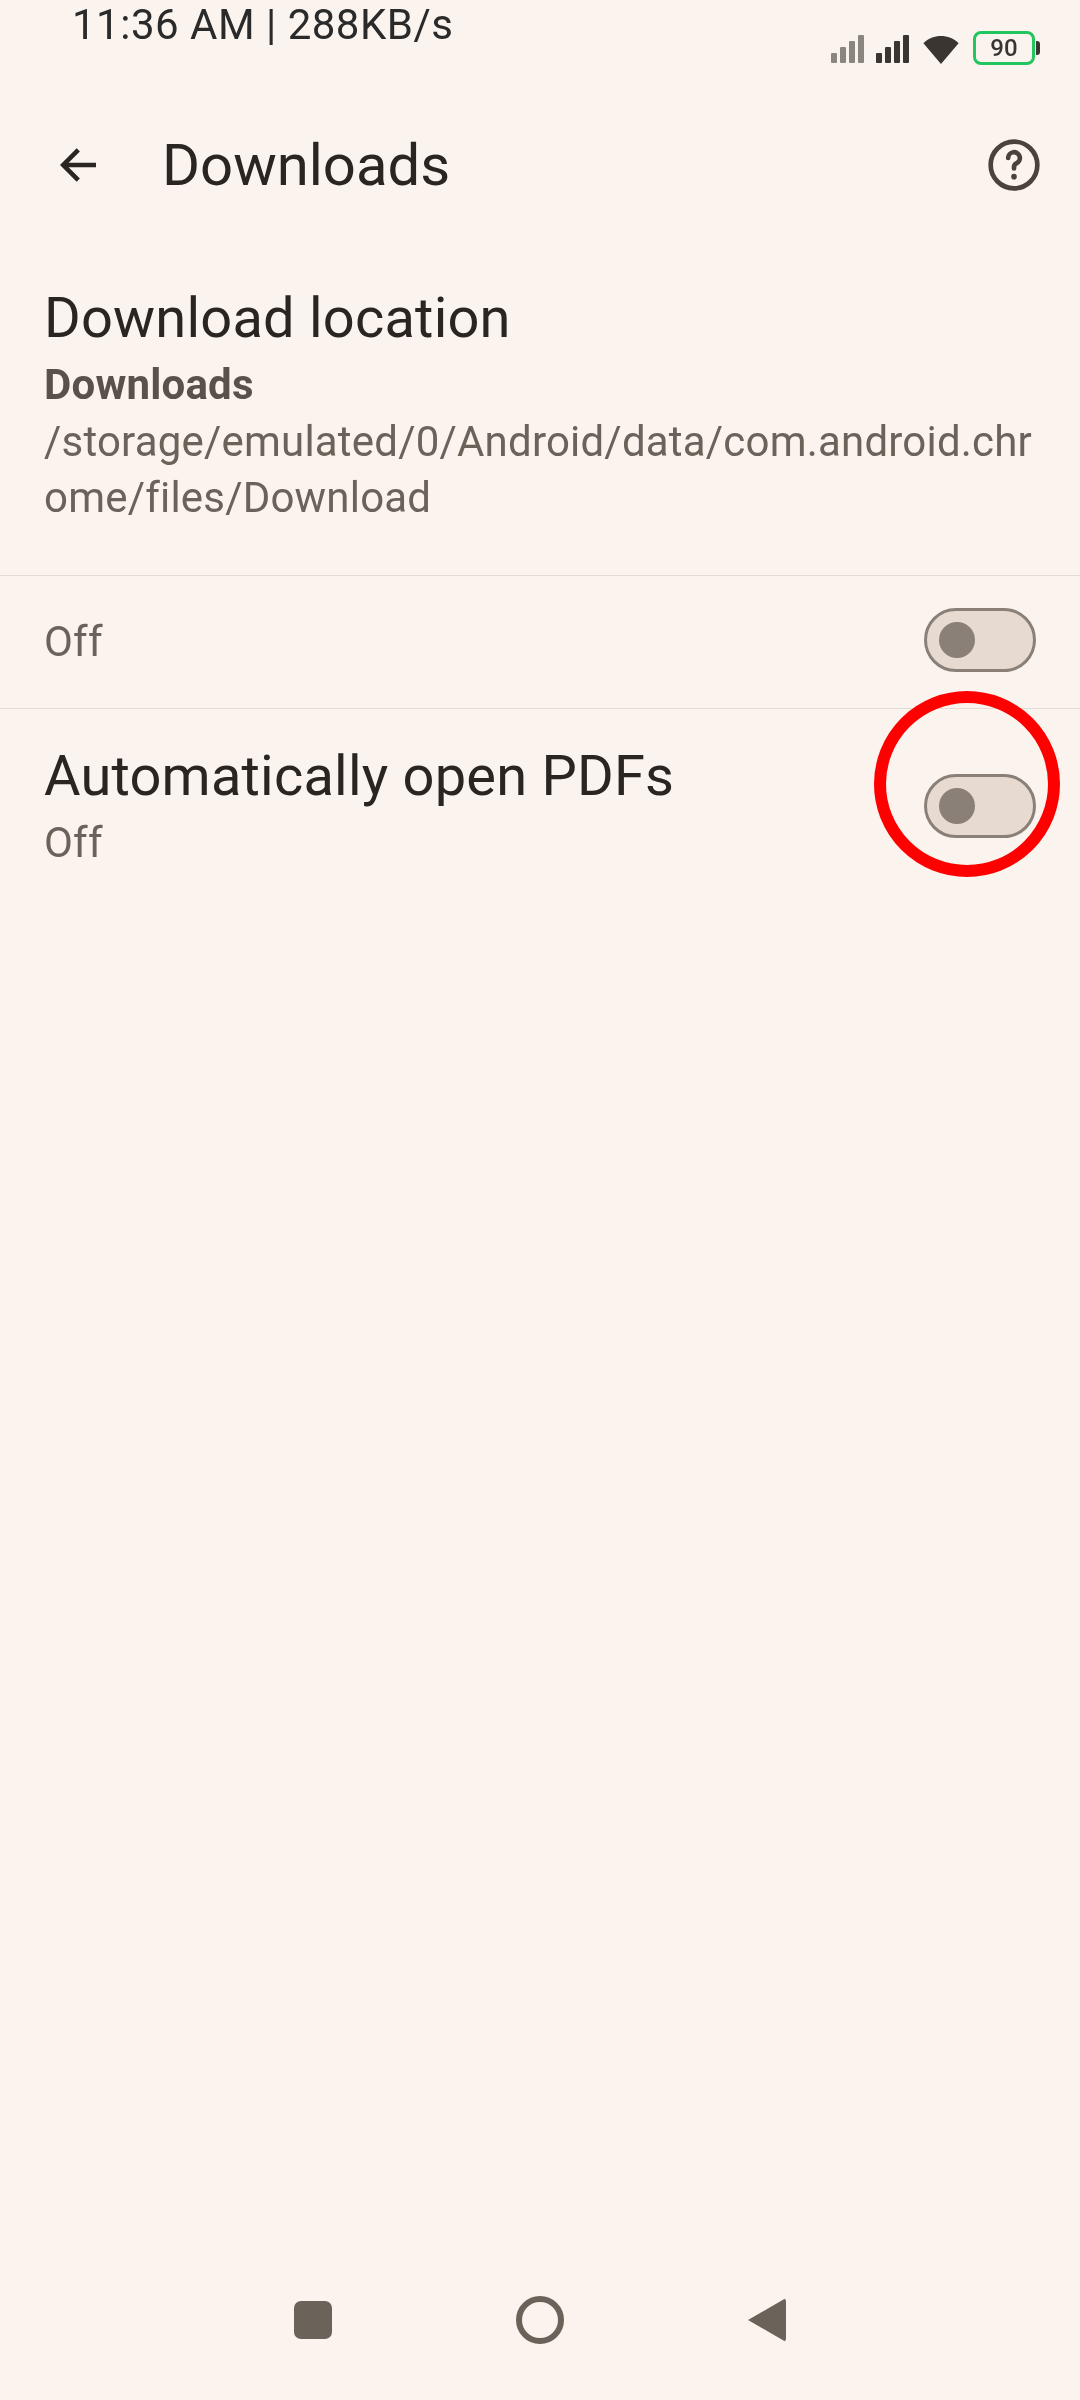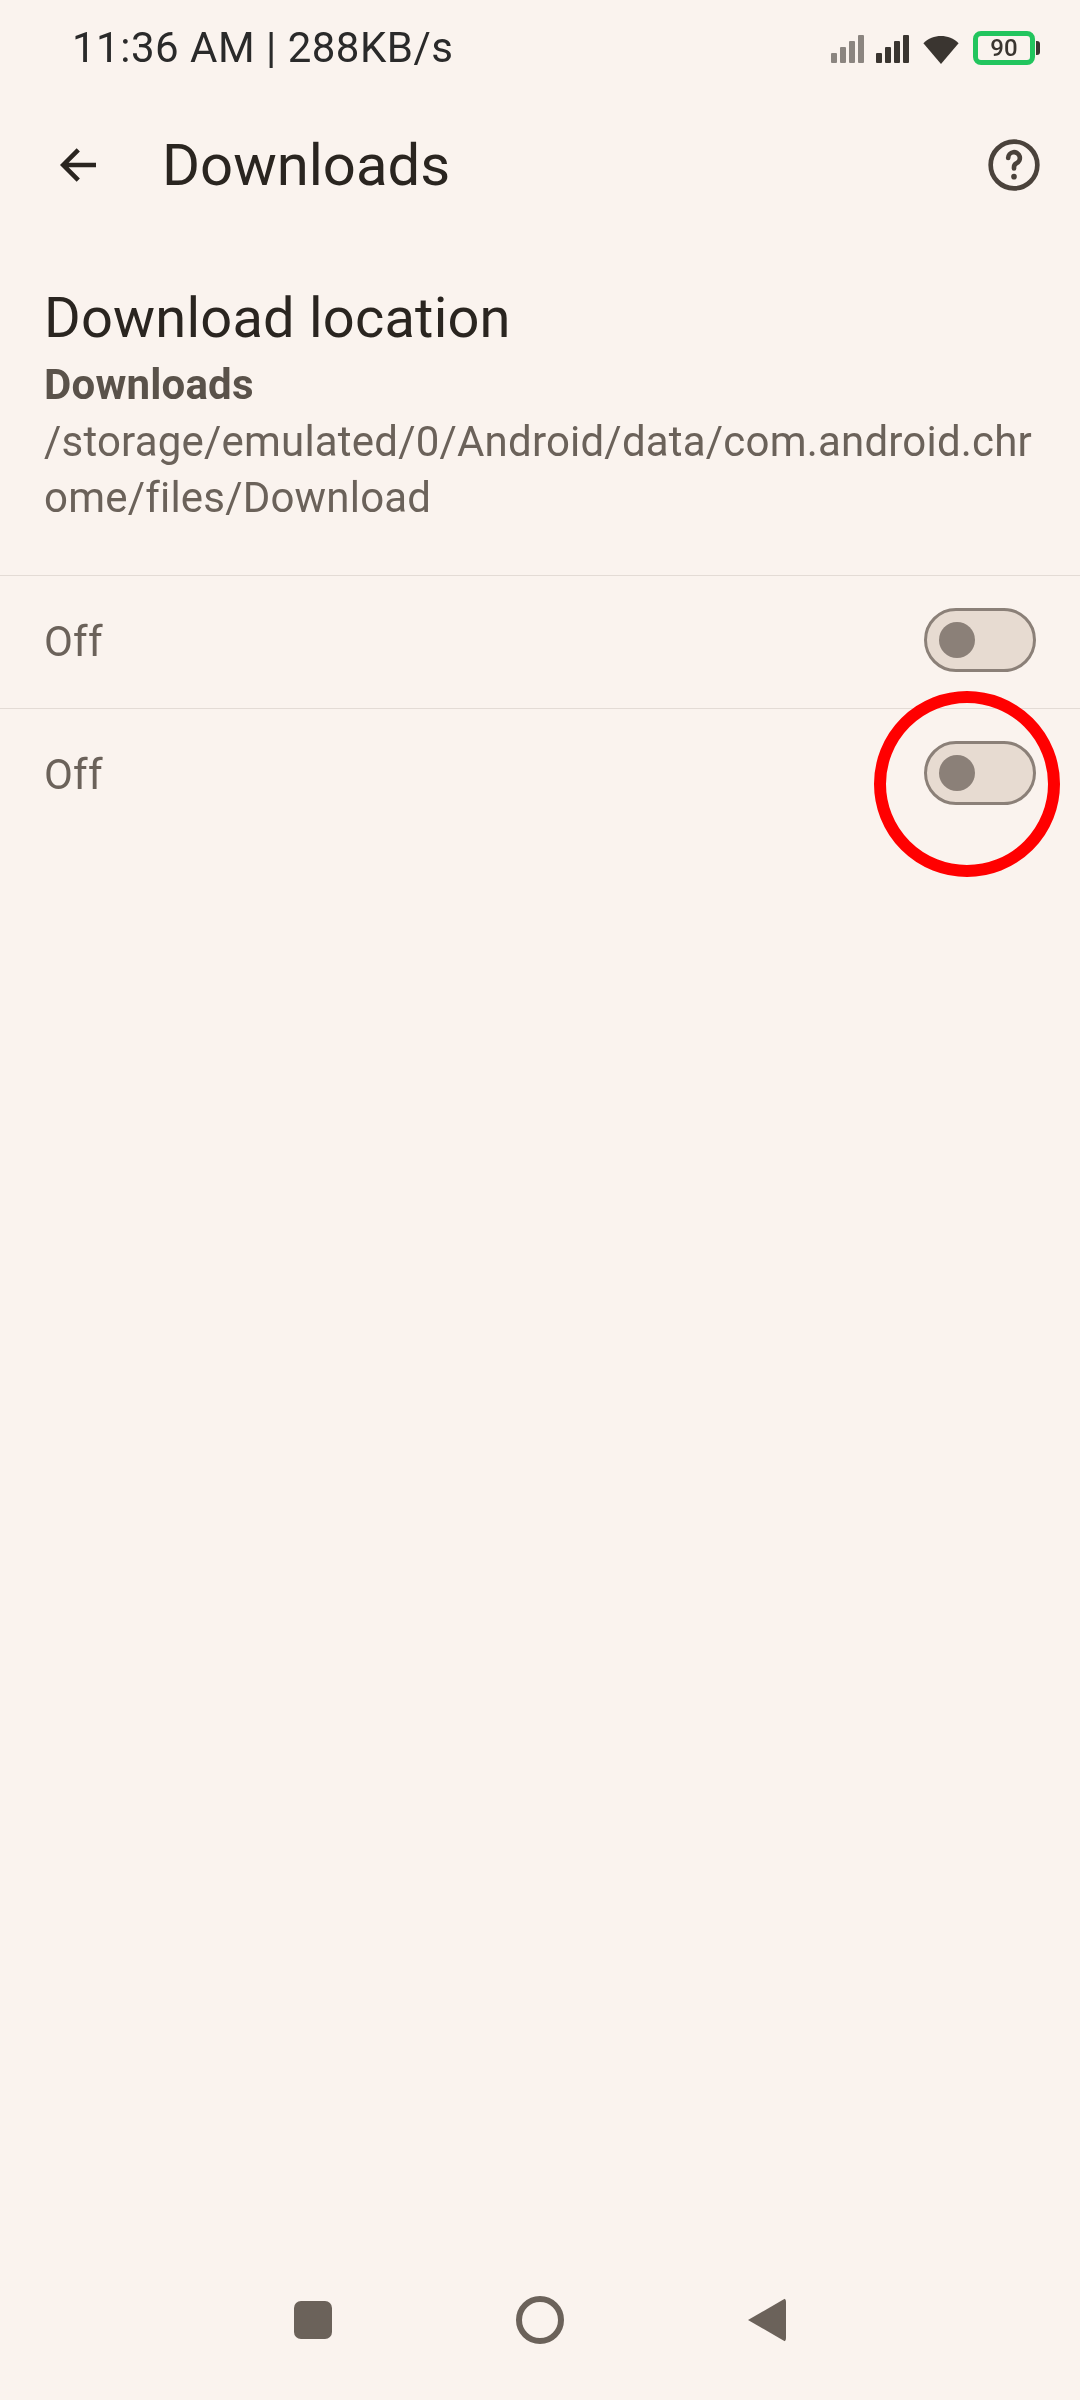--- a/index.html
+++ b/index.html
@@ -15,21 +15,20 @@
       height: 2400px;
       background: #faf3ee;
       position: relative;
       overflow: hidden;
     }
 
     
     .status-bar {
       height: 95px;
       display: flex;
-      align-items: center;
       justify-content: space-between;
       padding: 0 40px 0 72px;
       font-size: 42px;
       color: #2a2a2a;
       font-weight: 400;
     }
     .status-left {
       letter-spacing: 0.5px;
     }
     .status-right {
@@ -56,21 +55,21 @@
 
     .wifi-icon svg { display:block; }
 
     .battery {
       display:flex;
       align-items:center;
     }
     .battery-body {
       width: 62px;
       height: 34px;
-      border: 5px solid #22c55e;
+      border: 3px solid #22c55e;
       border-radius: 8px;
       display:flex;
       align-items:center;
       justify-content:center;
       font-size: 24px;
       font-weight: 500;
       color: #3a3530;
       position: relative;
     }
     .battery-tip {
@@ -283,20 +282,21 @@
     <div class="setting-text">
       <div class="setting-sub">Off</div>
     </div>
     <div class="toggle">
       <div class="knob"></div>
     </div>
   </div>
 
   <div class="setting-row" style="position:relative; border-bottom:none;">
     <div class="setting-text">
+      <div class="setting-title">Automatically open PDFs</div>
       <div class="setting-sub">Off</div>
     </div>
     <div class="toggle" id="pdfs-toggle">
       <div class="knob"></div>
     </div>
     <div class="highlight-circle" style="width:186px;height:186px;left:874px; top:-18px;"></div>
   </div>
 
 </div>
 

